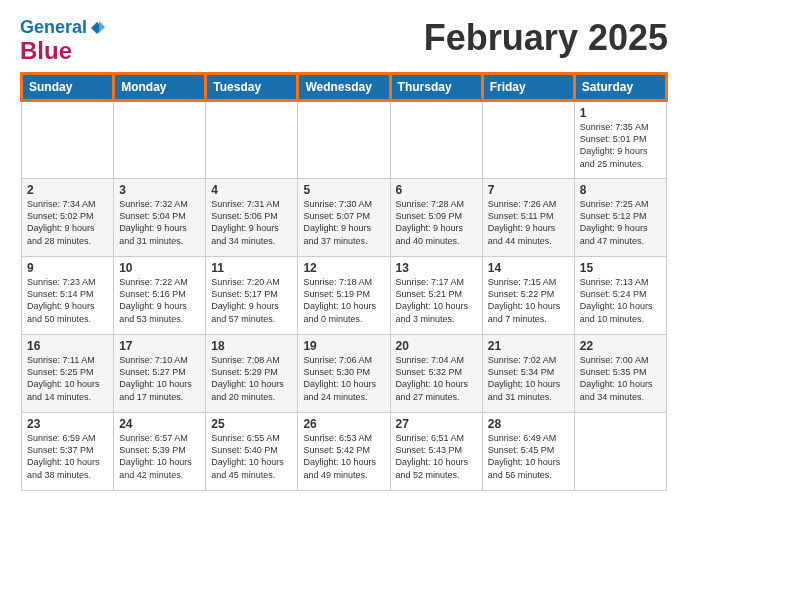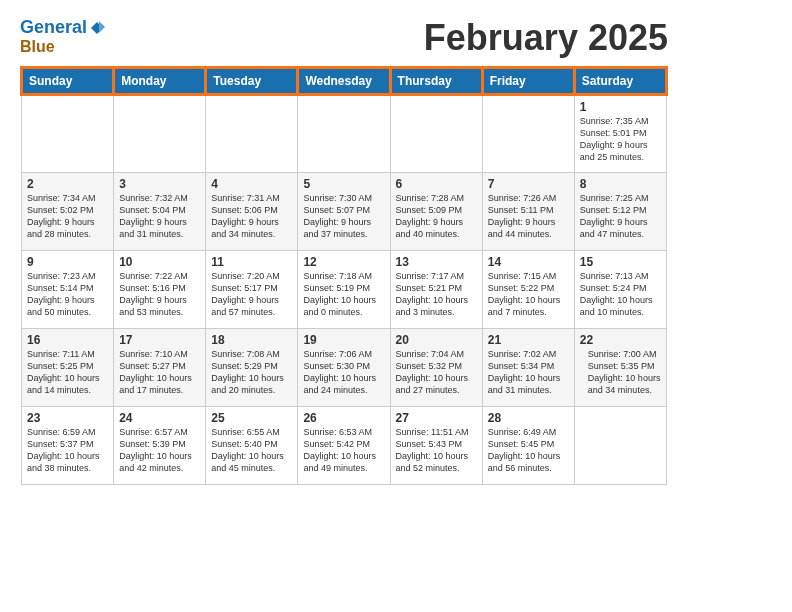--- a/index.html
+++ b/index.html
@@ -81,21 +81,21 @@
 <div class="page">
   <div class="header">
     <div class="logo">
       <div>
         <div style="font-size:18px;font-weight:bold;color:#1a6faf;line-height:1.1;">
           General<svg width="16" height="16" viewBox="0 0 16 16" style="display:inline;vertical-align:middle;margin-left:2px;">
               <polygon points="8,2 14,8 8,14 2,8" fill="#1a6faf"></polygon>
               <polygon points="10,1 16,7 10,13" fill="#5ba4d4"></polygon>
             </svg>
         </div>
-        <div style="font-size:16px;font-weight:bold;color:#a16207;line-height:1.1;">Blue</div>
+        <div style="font-size:24px;font-weight:bold;color:#be185d;line-height:1.1;">Blue</div>
       </div>
     </div>
     <div class="title-section">
       <div class="month-title">February 2025</div>
     </div>
   </div>
 
   <table class="calendar">
     <thead>
       <tr>
@@ -243,21 +243,21 @@
 Daylight: 10 hours and 27 minutes.</div>
           </td>
           <td class="alt-row">
             <span class="day-num">21</span>
             <div class="day-info" style="white-space: pre-line;">Sunrise: 7:02 AM
 Sunset: 5:34 PM
 Daylight: 10 hours and 31 minutes.</div>
           </td>
           <td class="alt-row">
             <span class="day-num">22</span>
-            <div class="day-info" style="white-space: pre-line; margin-left: 8px;">Sunrise: 7:00 AM
+            <div class="day-info" style="white-space: pre-line;">Sunrise: 7:00 AM
 Sunset: 5:35 PM
 Daylight: 10 hours and 34 minutes.</div>
           </td>
         </tr>
         <tr>
           <td>
             <span class="day-num">23</span>
             <div class="day-info" style="white-space: pre-line;">Sunrise: 6:59 AM
 Sunset: 5:37 PM
 Daylight: 10 hours and 38 minutes.</div>
@@ -275,21 +275,21 @@
 Daylight: 10 hours and 45 minutes.</div>
           </td>
           <td>
             <span class="day-num">26</span>
             <div class="day-info" style="white-space: pre-line;">Sunrise: 6:53 AM
 Sunset: 5:42 PM
 Daylight: 10 hours and 49 minutes.</div>
           </td>
           <td>
             <span class="day-num">27</span>
-            <div class="day-info" style="white-space: pre-line;">Sunrise: 11:51 AM
+            <div class="day-info" style="white-space: pre-line;">Sunrise: 6:51 AM
 Sunset: 5:43 PM
 Daylight: 10 hours and 52 minutes.</div>
           </td>
           <td>
             <span class="day-num">28</span>
             <div class="day-info" style="white-space: pre-line;">Sunrise: 6:49 AM
 Sunset: 5:45 PM
 Daylight: 10 hours and 56 minutes.</div>
           </td>
           <td></td>

